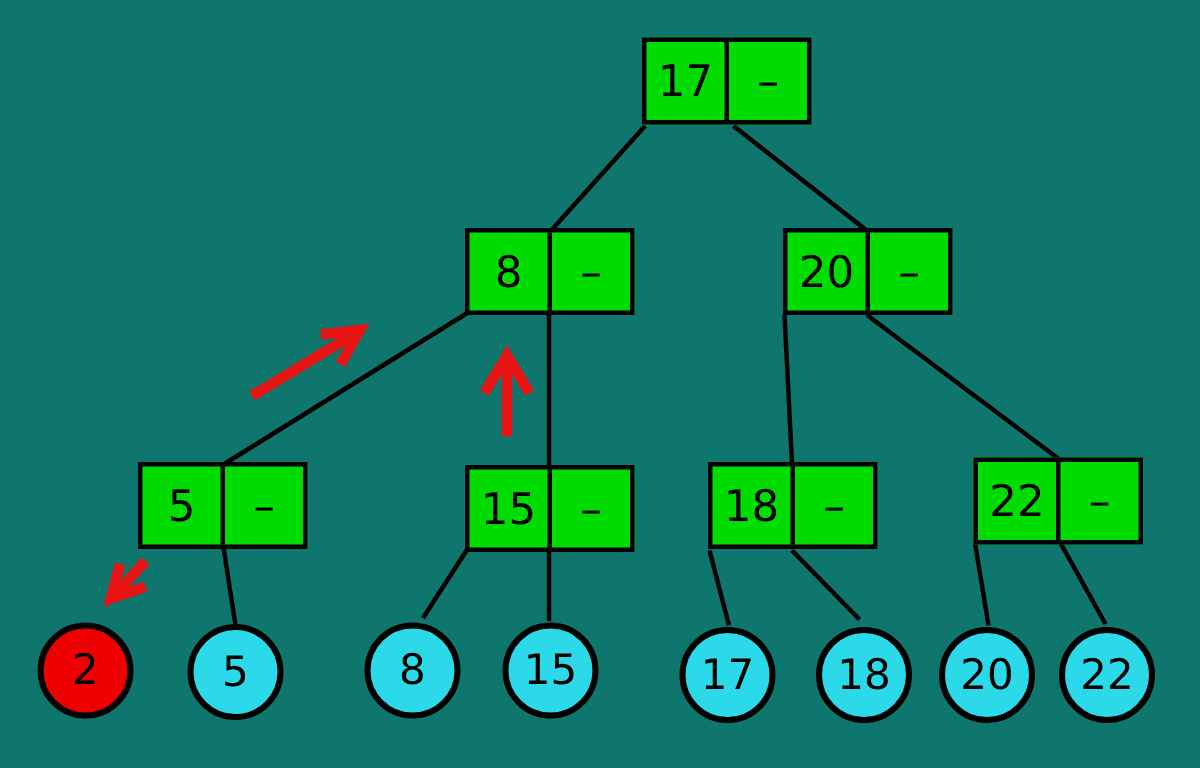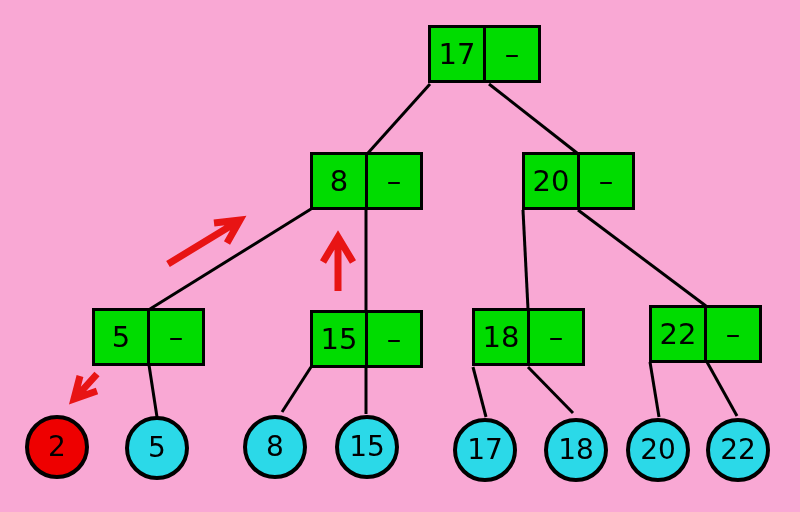--- a/index.html
+++ b/index.html
@@ -1,17 +1,17 @@
 <!DOCTYPE html>
 <html><head>
 <meta charset="utf-8">
 <style>
   html,body{margin:0;padding:0;background:#ffffff;}
   .stage{
-    position:relative;width:800px;height:512px;background:#f9a8d4;overflow:hidden;
+    position:relative;width:800px;height:512px;background:#0f766e;overflow:hidden;
     font-family:"DejaVu Sans", sans-serif;color:#000;
   }
   .stage svg{position:absolute;left:0;top:0;}
   .tnode{
     position:absolute;display:flex;box-sizing:border-box;
     width:113px;height:58px;background:#00DC00;border:3px solid #000;
   }
   .tnode .cell{
     flex:1;display:flex;align-items:center;justify-content:center;
     font-size:29px;line-height:1;

